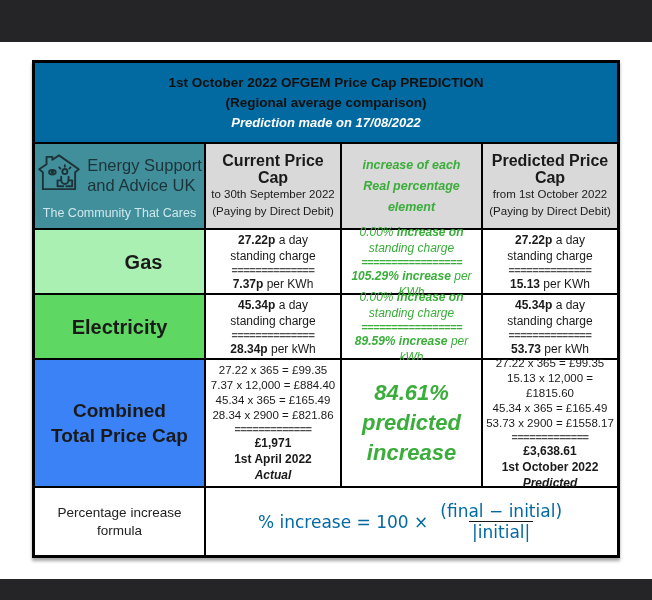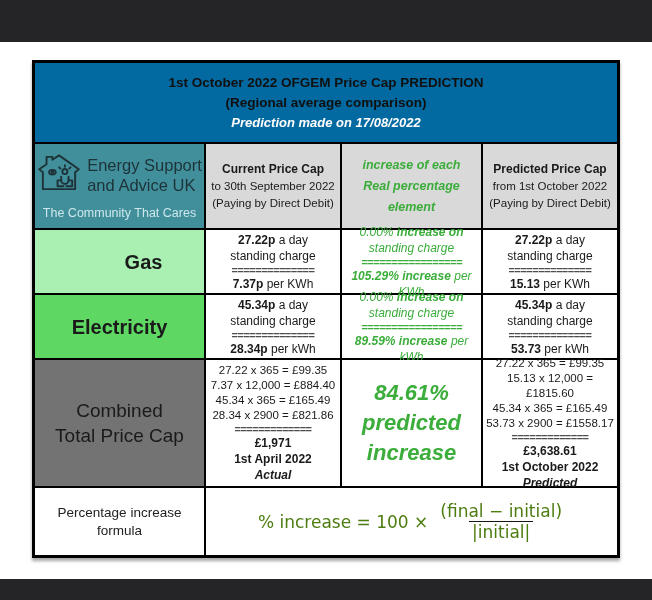--- a/index.html
+++ b/index.html
@@ -23,44 +23,44 @@
   .title-cell { grid-column:1 / -1; background:#0369a1; }
   .title-l1, .title-l2 { font-weight:bold; font-size:13.5px; color:#101010; line-height:20px; }
   .title-l3 { font-weight:bold; font-style:italic; font-size:13px; color:#ffffff; line-height:20px; }
 
   .logo-cell { background:#428f9c; justify-content:flex-start; padding-top:8px; }
   .logo-row { display:flex; align-items:center; gap:6px; }
   .logo-name { text-align:left; color:#1d3338; font-size:16.5px; line-height:20px; font-weight:400; }
   .logo-tagline { margin-top:7px; color:#cde8ec; font-size:12.5px; }
 
   .colhead { background:#d9d9d9; }
-  .colhead .hb { font-weight:bold; font-size:12px; line-height:17px; }
+  .colhead .hb { font-weight:bold; font-size:16px; line-height:17px; }
   .colhead .hs { font-size:11.5px; line-height:17px; }
   .colhead-green { background:#d9d9d9; color:#3aad3a; font-weight:bold; font-style:italic;
     font-size:12.5px; line-height:21px; }
 
   .label-gas { background:#a9f0b2; font-weight:bold; font-size:20px;padding-left:48px; }
   .label-elec { background:#5fd763; font-weight:bold; font-size:20px; }
-  .label-comb { background:#737373; font-weight:normal; font-size:19px; line-height:25px; }
+  .label-comb { background:#3b82f6; font-weight:bold; font-size:19px; line-height:25px; }
   .label-formula { background:#ffffff; font-size:13.5px; line-height:18px; color:#222; }
 
   .sep { color:#4d4d4d; font-size:11px; line-height:12px; letter-spacing:-0.5px; font-weight:bold; }
   .green-cell { color:#3aad3a; font-style:italic; }
   .green-cell .sep { color:#3aad3a; }
   .bi { font-weight:bold; font-style:italic; }
   b  { font-weight:bold; }
 
   .calc { font-size:11.5px; line-height:15px; }
   .tot  { font-weight:bold; font-size:12px; line-height:16px; }
   .stat { font-weight:bold; font-style:italic; font-size:12px; line-height:16px; }
 
   .big-increase { color:#3aad3a; font-weight:bold; font-style:italic; font-size:22px; line-height:30px;text-align:right; }
 
   .formula-cell { grid-column:2 / -1; flex-direction:row; gap:9px;
-    font-family:"DejaVu Sans", sans-serif; font-size:17px; color:#4d7c0f; }
+    font-family:"DejaVu Sans", sans-serif; font-size:17px; color:#0369a1; }
   .frac { display:inline-flex; flex-direction:column; align-items:center; }
   .frac .num { padding:0 3px 2px; }
   .frac .den { border-top:1.6px solid #161616; padding:2px 3px 0; }
 </style>
 </head>
 <body>
 
 <div class="bar bar-top"></div>
 <div class="bar bar-bottom"></div>
 

